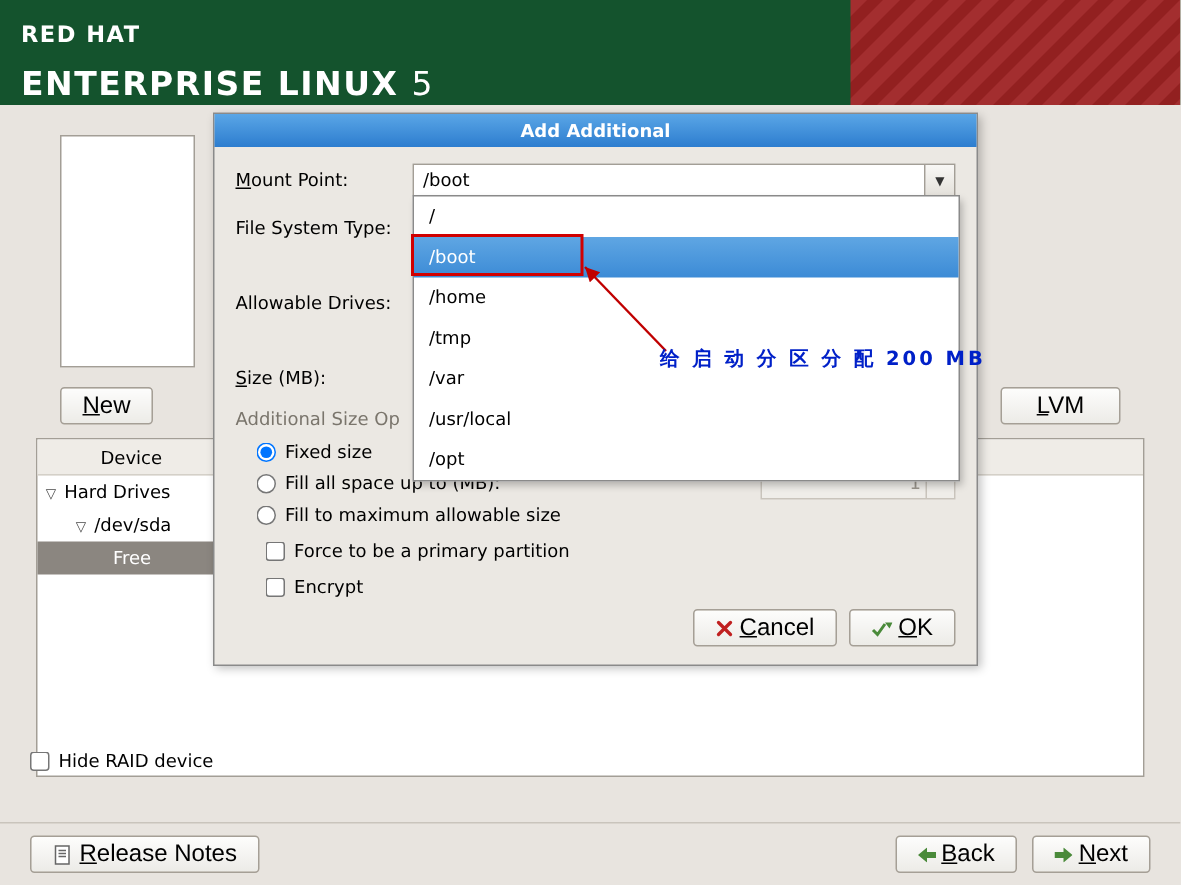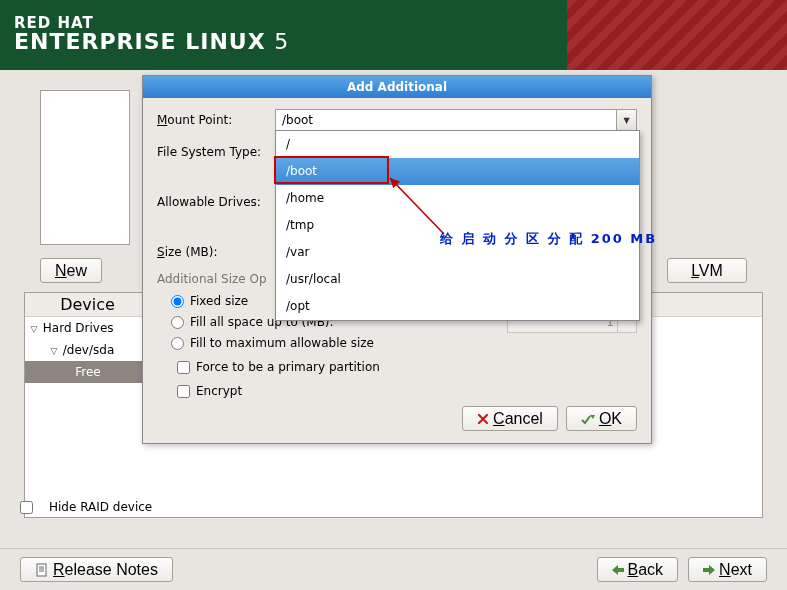--- a/index.html
+++ b/index.html
@@ -1,41 +1,41 @@
 <!DOCTYPE html>
 <html><head>
 <meta charset="utf-8">
 <style>
 * { box-sizing: border-box; margin: 0; padding: 0; }
 body { font-family: "DejaVu Sans", "Liberation Sans", Arial, sans-serif; font-size: 12px; background: #e8e4df; width: 787px; height: 590px; overflow: hidden; position: relative; }
 
 .header-banner { height: 70px; background: #14532d; position: relative; overflow: hidden; }
 .header-banner::before { content: ""; position: absolute; right: 0; top: 0; width: 220px; height: 70px; background: linear-gradient(135deg, #b32a2f 25%, #a01a1f 25%, #a01a1f 50%, #b32a2f 50%, #b32a2f 75%, #a01a1f 75%); background-size: 22px 22px; opacity: 0.9; }
 .header-banner .t1 { color: #fff; font-weight: 700; font-size: 15px; letter-spacing: 1px; position: absolute; left: 14px; top: 14px; }
-.header-banner .t2 { color: #fff; font-weight: 700; font-size: 22px; letter-spacing: 1px; position: absolute; left: 14px; top: 29px; }
+.header-banner .t2 { color: #fff; font-weight: 700; font-size: 22px; letter-spacing: 1px; position: absolute; left: 14px; top: 44px; }
 .header-banner .t2 .ver { font-weight: 400; }
 
 .disk-preview { position: absolute; left: 40px; top: 90px; width: 90px; height: 155px; border: 1px solid #a39e96; background: #fff; }
 
 .row-buttons { position: absolute; top: 258px; left: 40px; right: 40px; display: flex; align-items: center; }
 .btn { display: inline-flex; align-items: center; justify-content: center; height: 25px; padding: 0 14px; background: linear-gradient(#fdfdfc, #ecebe7); border: 1px solid #a59f96; border-radius: 3px; font-size: 16px; cursor: pointer; }
 .btn .u { text-decoration: underline; }
 .btn svg { margin-right: 4px; }
 .row-buttons .spacer { flex: 1; }
 
 .device-area { position: absolute; top: 292px; left: 24px; right: 24px; bottom: 72px; border: 1px solid #a39e96; background: #fff; }
 .dev-head { background: #efece7; border-bottom: 1px solid #d4d0c8; height: 24px; display: flex; align-items: center; }
-.dev-col { width: 126px; text-align: center; font-size: 16px; border-right: 1px solid #d4d0c8; height: 24px; line-height: 24px; }
+.dev-col { width: 126px; text-align: center; font-size: 12px; border-right: 1px solid #d4d0c8; height: 24px; line-height: 24px; }
 .dev-body { font-size: 12px; }
 .dev-row { height: 22px; line-height: 22px; padding-left: 4px; }
 .dev-row .tri { display: inline-block; width: 10px; text-align: center; font-size: 9px; color: #4a4a4a; }
 .dev-row.indent1 { padding-left: 24px; }
 .dev-row.free { background: #8b8680; color: #fff; text-align: center; width: 126px; margin-left: 0; padding-left: 0; }
 
-.hide-raid { position: absolute; left: 20px; top: 500px; display: flex; align-items: center; gap: 16px; font-size: 12px; }
+.hide-raid { position: absolute; left: 20px; top: 500px; display: flex; align-items: center; gap: 6px; font-size: 12px; }
 .hide-raid input { width: 13px; height: 13px; }
 
 .footer { position: absolute; left: 0; right: 0; bottom: 0; height: 42px; border-top: 1px solid #c9c4bc; display: flex; align-items: center; padding: 16px 20px; gap: 10px; }
 .footer .spacer { flex: 1; }
 
 
 .dialog { position: absolute; top: 75px; left: 142px; width: 510px; background: #ebe8e3; border: 1px solid #8a8a8a; box-shadow: 2px 2px 6px rgba(0,0,0,0.25); z-index: 10; }
 .dialog-title { background: linear-gradient(#5aa6e6, #2d7dcf); color: #fff; text-align: center; font-weight: 700; height: 22px; line-height: 22px; font-size: 12px; }
 .dialog-body { padding: 10px 14px 12px 14px; position: relative; }
 

